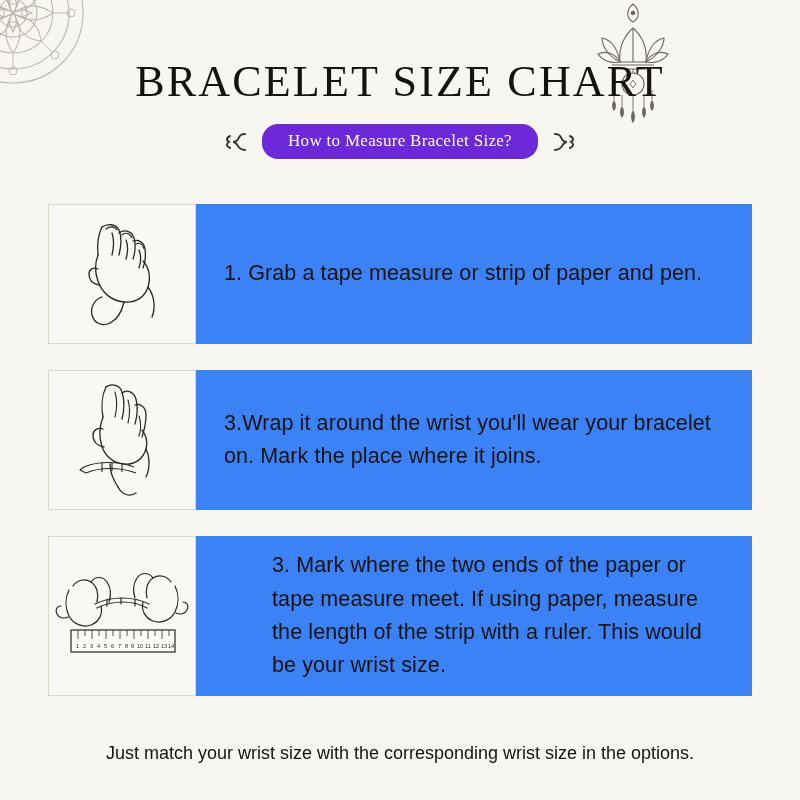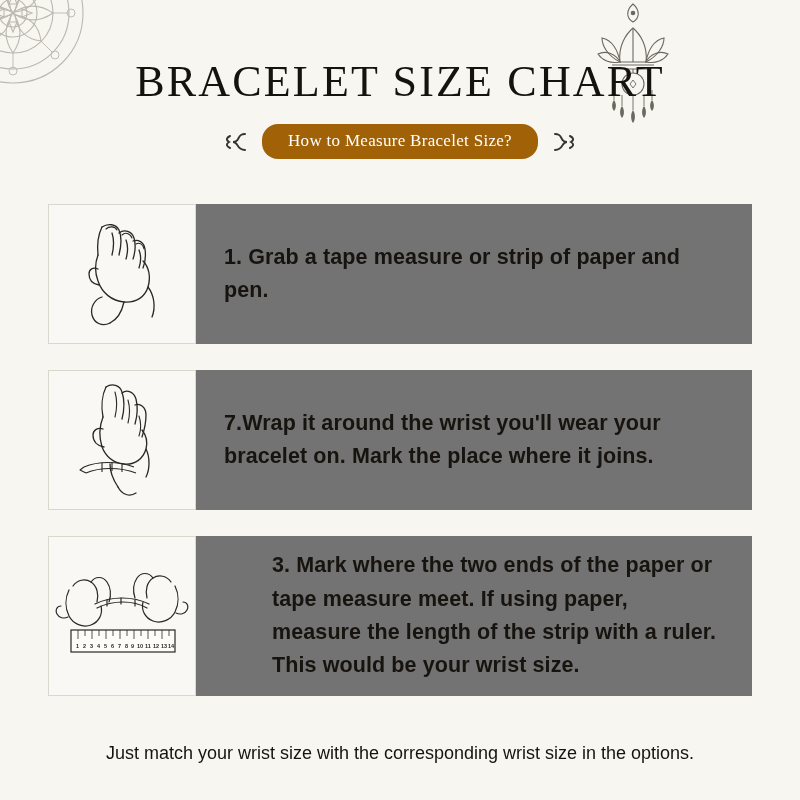--- a/index.html
+++ b/index.html
@@ -43,44 +43,43 @@
   }
 
   
   .pill-row {
     position: absolute;
     top: 124px; left: 0; width: 800px;
     display: flex; align-items: center; justify-content: center;
     gap: 12px;
   }
   .pill {
-    background: #a16207;
+    background: #6d28d9;
     color: #ffffff;
     border-radius: 16px;
     padding: 7px 26px 8px 26px;
     font-family: "Liberation Serif", serif;
     font-size: 17px;
     letter-spacing: 0.3px;
     white-space: nowrap;
   }
   .flourish { width: 26px; height: 26px; opacity: .85; }
 
   
   .steps {
     position: absolute;
     top: 204px; left: 0; width: 800px;
   }
   .step {
     position: relative;
     display: flex;
     align-items: center;
-    background: #737373;
+    background: #3b82f6;
     margin: 0 48px 26px 48px;
     min-height: 140px;
-    font-weight: bold;
   }
   .step.s3 { min-height: 160px; gap: 48px; }
   .thumb {
     flex: 0 0 148px;
     height: 140px;
     background: #faf8f4;
     border: 1px solid #dcd7cd;
     margin: 0;
     display: flex; align-items: center; justify-content: center;
   }
@@ -247,21 +246,21 @@
           <g fill="none" stroke="#2b2723" stroke-width="1.1">
             <path d="M22 90 C36 84 56 84 72 90"></path>
             <path d="M24 96 C38 90 58 90 74 96"></path>
             <path d="M40 86 L40 95"></path>
             <path d="M50 85 L50 94"></path>
             <path d="M60 86 L60 95"></path>
             <path d="M22 90 L18 93 L24 96" stroke-linejoin="round"></path>
           </g>
         </svg>
       </div>
-      <div class="step-text">7.Wrap it around the wrist you'll wear your bracelet on. Mark the place where it joins.</div>
+      <div class="step-text">3.Wrap it around the wrist you'll wear your bracelet on. Mark the place where it joins.</div>
     </div>
 
     <div class="step s3">
       <div class="thumb">
         <svg width="134" height="140" viewBox="0 0 134 140">
           <g fill="none" stroke="#2b2723" stroke-width="1.2" stroke-linecap="round" stroke-linejoin="round">
 
             <path d="M14 44 C10 52 10 62 14 70 C18 78 28 82 36 79 C44 76 48 68 46 60"></path>
             <path d="M18 40 C22 34 30 32 36 36 C42 40 44 48 42 56"></path>
             <path d="M36 36 C40 30 48 30 52 36 C56 42 56 50 54 56"></path>

